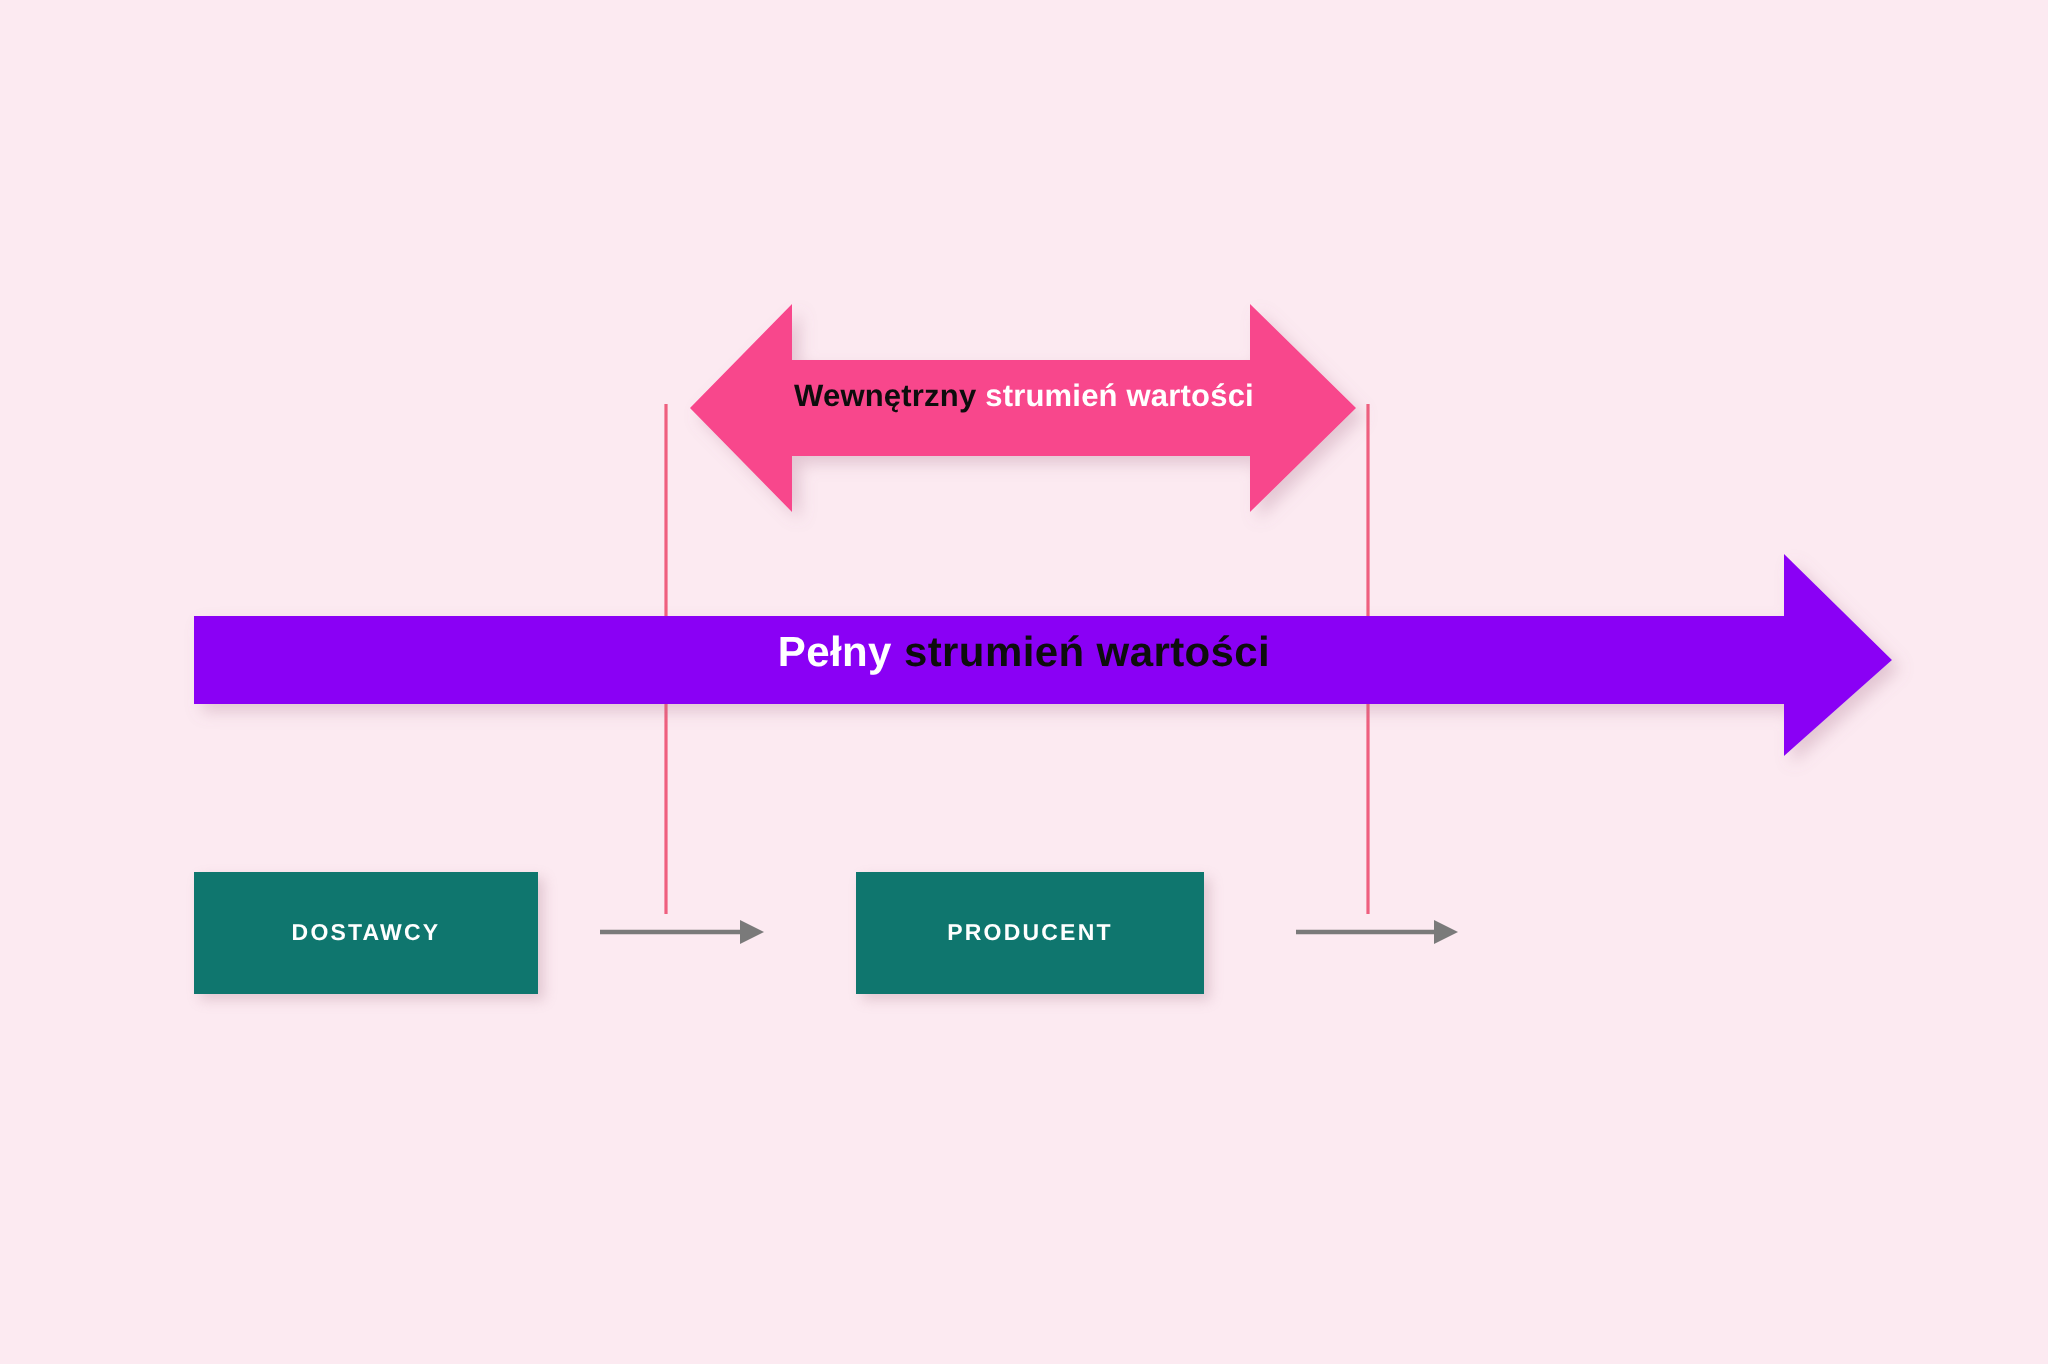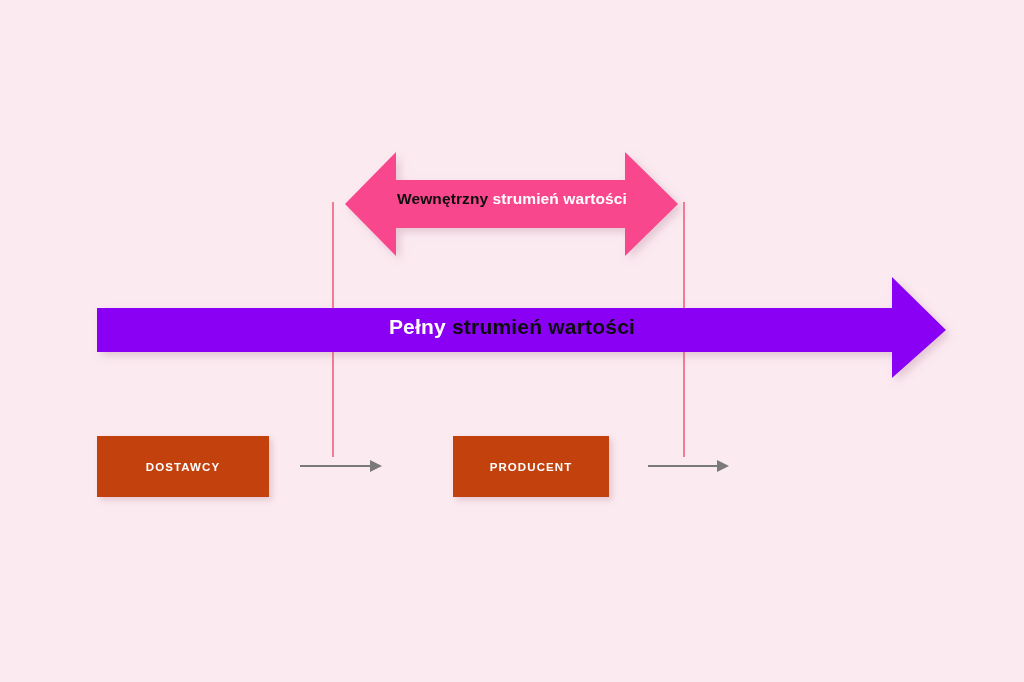--- a/index.html
+++ b/index.html
@@ -66,21 +66,21 @@
     letter-spacing: 1.1px;
     text-align: center;
     width: 100%;
   }
 
   .node-box {
     position: absolute;
     display: flex;
     align-items: center;
     justify-content: center;
-    background: #c2410c;
+    background: #0f766e;
     box-shadow: 3px 3px 6px rgba(160,110,130,0.28);
   }
 </style>
 </head>
 <body>
 
 <div id="canvas">
 
   <svg class="layer" viewBox="0 0 1024 682" xmlns="http://www.w3.org/2000/svg">
     <defs>
@@ -130,18 +130,18 @@
   </div>
 
   <div class="label full-stream-label">
     <span class="part-a">Pełny </span><span class="part-b">strumień wartości</span>
   </div>
 
   <div class="node-box" style="left:97px; top:436px; width:172px; height:61px;">
     <span class="box-label">DOSTAWCY</span>
   </div>
 
-  <div class="node-box" style="left:453px; top:436px; width:156px; height:61px;">
+  <div class="node-box" style="left:428px; top:436px; width:174px; height:61px;">
     <span class="box-label">PRODUCENT</span>
   </div>
 
 
 </div>
 
 </body></html>

